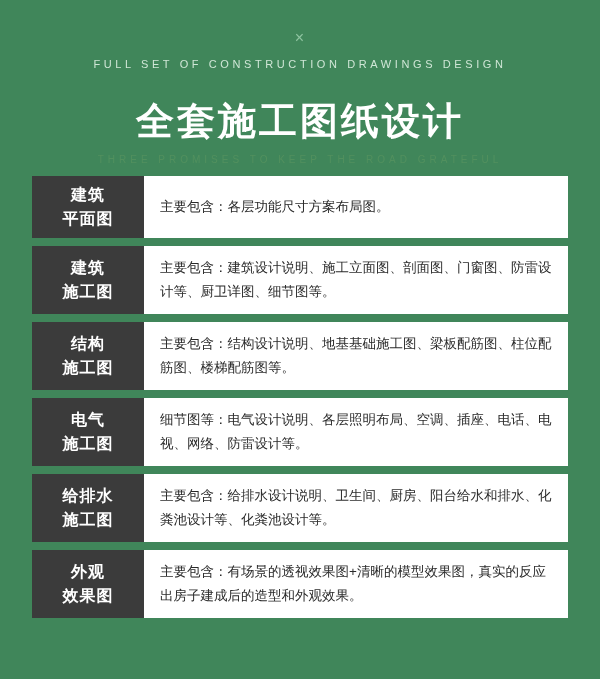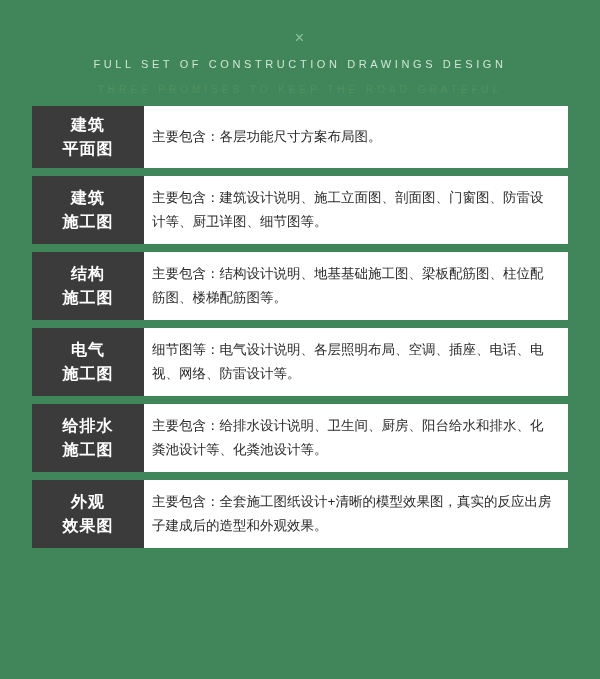--- a/index.html
+++ b/index.html
@@ -31,21 +31,21 @@
     letter-spacing: 1px;
     font-weight: 300;
     margin-bottom: 12px;
   }
   .eyebrow {
     color: #cfe6d6;
     font-size: 11px;
     letter-spacing: 3.6px;
     text-transform: uppercase;
     font-variant: small-caps;
-    margin-bottom: 14px;
+    margin-bottom: 28px;
   }
   .main-title {
     color: #ffffff;
     font-size: 38px;
     font-weight: bold;
     letter-spacing: 3px;
     line-height: 46px;
     margin: 0 0 10px 0;
   }
   .subtitle-faint {
@@ -80,37 +80,38 @@
     justify-content: center;
     text-align: center;
     letter-spacing: 1px;
   }
   .row-body {
     flex: 1 1 auto;
     background: #ffffff;
     color: #2a2a2a;
     font-size: 13.5px;
     line-height: 24px;
-    padding: 10px 14px 10px 8px;
+    padding: 10px 14px 10px 16px;
     display: flex;
     align-items: center;
     box-sizing: border-box;
   }
   .row-body span {
     display: block;
   }
 </style>
 </head>
 <body>
 
 <div class="page">
 
   <div class="header">
     <div class="deco-x">×</div>
     <div class="eyebrow">Full set of construction drawings design</div>
+    <div class="main-title">全套施工图纸设计</div>
     <div class="subtitle-faint">Three promises to keep the road grateful</div>
   </div>
 
   <div class="rows">
 
     <div class="row">
       <div class="row-label">
         <span>建筑</span>
         <span>平面图</span>
       </div>
@@ -158,18 +159,18 @@
         <span>主要包含：给排水设计说明、卫生间、厨房、阳台给水和排水、化粪池设计等、化粪池设计等。</span>
       </div>
     </div>
 
     <div class="row">
       <div class="row-label">
         <span>外观</span>
         <span>效果图</span>
       </div>
       <div class="row-body">
-        <span>主要包含：全套施工图纸设计+清晰的模型效果图，真实的反应出房子建成后的造型和外观效果。</span>
+        <span>主要包含：有场景的透视效果图+清晰的模型效果图，真实的反应出房子建成后的造型和外观效果。</span>
       </div>
     </div>
 
   </div>
 </div>
 
 </body></html>

